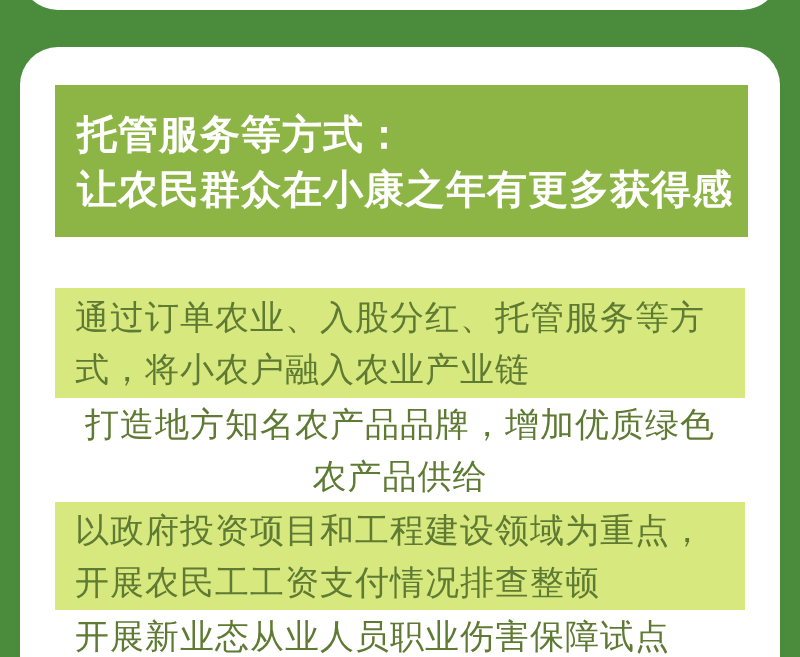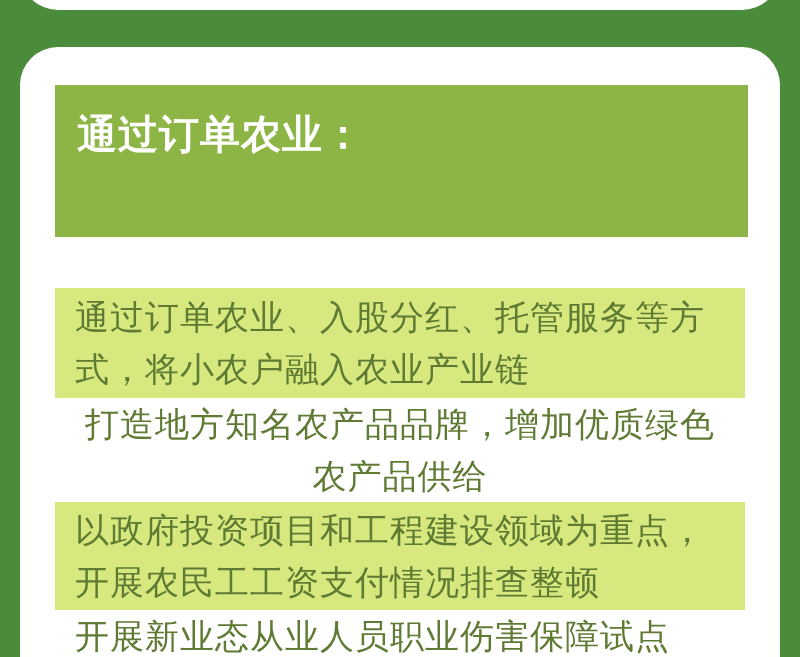--- a/index.html
+++ b/index.html
@@ -77,21 +77,22 @@
 </head>
 <body>
 
 <div class="stage">
 
   <div class="prev-card"></div>
 
   <div class="card">
 
     <div class="title-block">
-      <div class="title-line">通过订单农业：</div>
+      <div class="title-line">托管服务等方式：</div>
+      <div class="title-line">让农民群众在小康之年有更多获得感</div>
     </div>
 
     <div class="rows">
       <div class="row green row-1">
         <span>通过订单农业、入股分红、托管服务等方式，将小农户融入农业产业链</span>
       </div>
       <div class="row white row-2">
         <span>打造地方知名农产品品牌，增加优质绿色农产品供给</span>
       </div>
       <div class="row green row-3">

